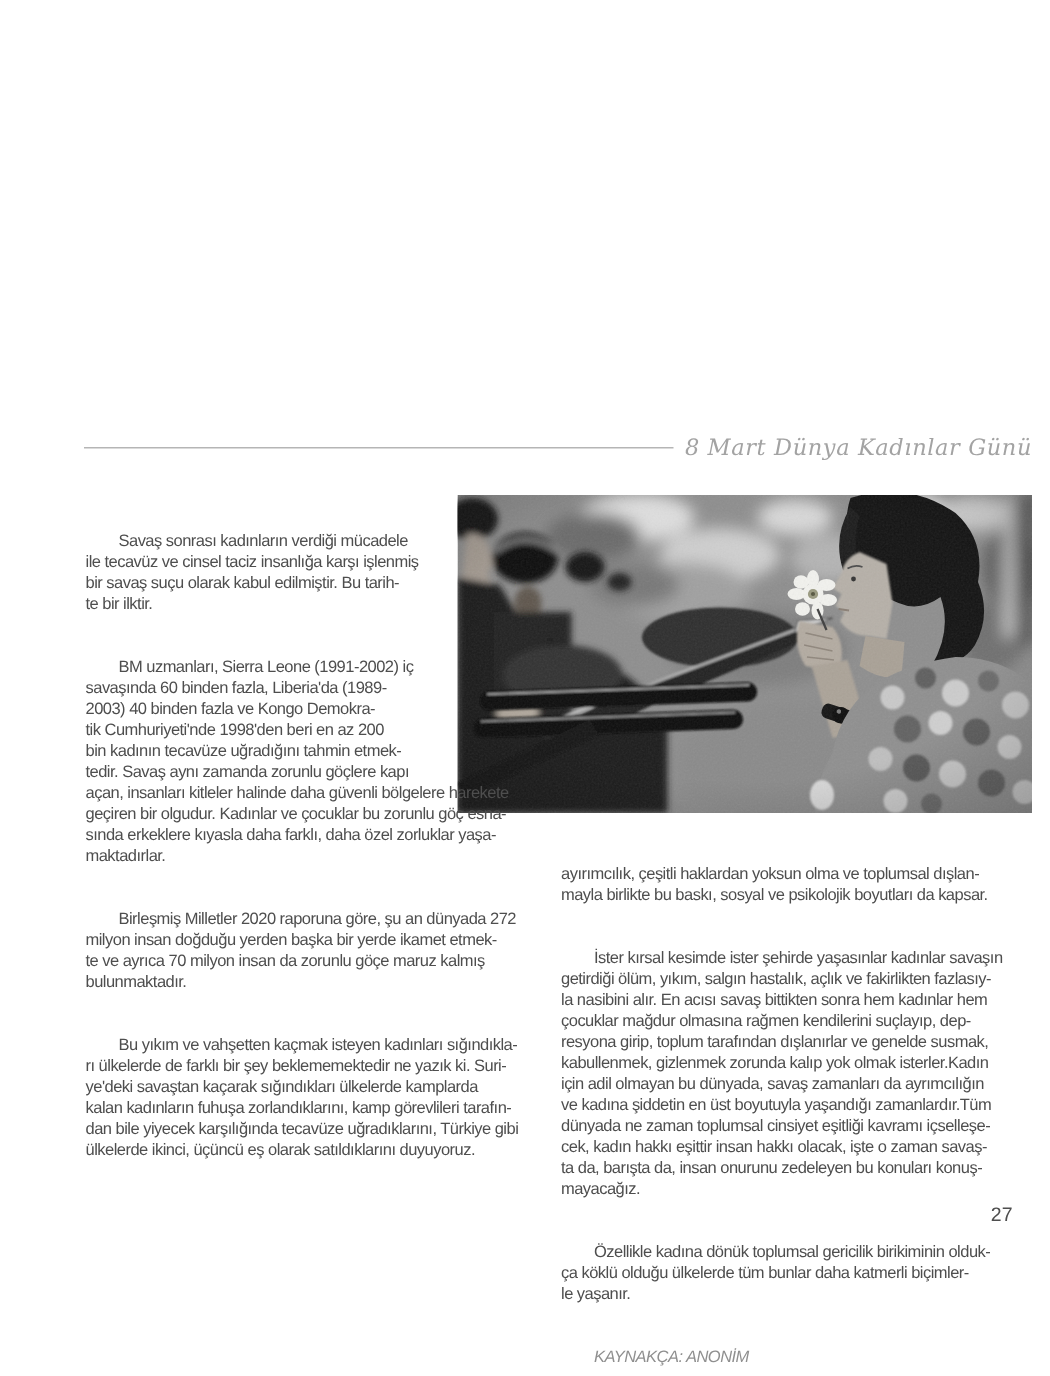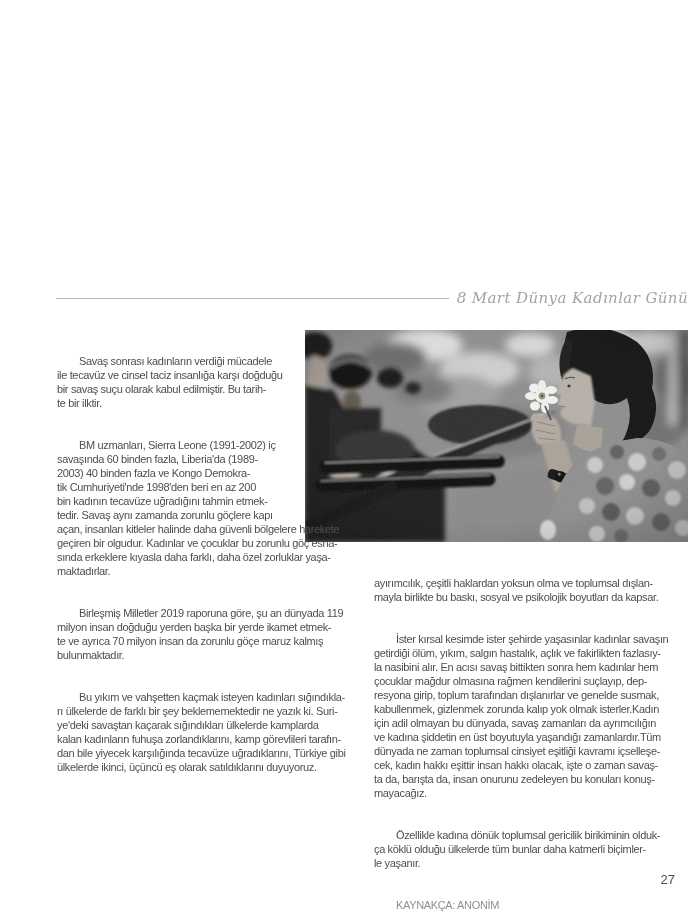--- a/index.html
+++ b/index.html
@@ -22,23 +22,23 @@
   }
   .photo svg { display:block; }
   .col {
     position:absolute; font-size:11px; line-height:14px;
     letter-spacing:-0.35px; color:#4e4e4e; white-space:pre;
   }
   .col-left  { left:57px;  top:326px; width:315px; }
   .col-right { left:374px; top:548px; width:306px; }
   .col p { margin:0; text-indent:22px; }
   .col p.noindent { text-indent:0; }
-  .col p.source { color:#8f8f8f; }
+  .col p.source { color:#8f8f8f;font-style:italic; }
   .page-number {
-    position:absolute; right:25px; top:872px;
+    position:absolute; right:25px; top:802px;
     font-size:13px; color:#4e4e4e;
   }
 </style>
 </head>
 <body>
 
 <div class="page">
 
   <div class="header">
     <div class="header-rule"></div>
@@ -175,34 +175,34 @@
         </g>
 
         <rect width="383" height="212" fill="url(#vig)"></rect>
         <rect width="383" height="212" filter="url(#grainF)" opacity="0.10"></rect>
       </g>
     </svg>
   </div>
 
   <div class="col col-left">
     <p>Savaş sonrası kadınların verdiği mücadele
-ile tecavüz ve cinsel taciz insanlığa karşı doğduğu
+ile tecavüz ve cinsel taciz insanlığa karşı işlenmiş
 bir savaş suçu olarak kabul edilmiştir. Bu tarih-
 te bir ilktir.</p>
     <p>BM uzmanları, Sierra Leone (1991-2002) iç
 savaşında 60 binden fazla, Liberia'da (1989-
 2003) 40 binden fazla ve Kongo Demokra-
 tik Cumhuriyeti'nde 1998'den beri en az 200
 bin kadının tecavüze uğradığını tahmin etmek-
 tedir. Savaş aynı zamanda zorunlu göçlere kapı
 açan, insanları kitleler halinde daha güvenli bölgelere harekete
 geçiren bir olgudur. Kadınlar ve çocuklar bu zorunlu göç esna-
 sında erkeklere kıyasla daha farklı, daha özel zorluklar yaşa-
 maktadırlar.</p>
-    <p>Birleşmiş Milletler 2019 raporuna göre, şu an dünyada 119
+    <p>Birleşmiş Milletler 2020 raporuna göre, şu an dünyada 272
 milyon insan doğduğu yerden başka bir yerde ikamet etmek-
 te ve ayrıca 70 milyon insan da zorunlu göçe maruz kalmış
 bulunmaktadır.</p>
     <p>Bu yıkım ve vahşetten kaçmak isteyen kadınları sığındıkla-
 rı ülkelerde de farklı bir şey beklememektedir ne yazık ki. Suri-
 ye'deki savaştan kaçarak sığındıkları ülkelerde kamplarda
 kalan kadınların fuhuşa zorlandıklarını, kamp görevlileri tarafın-
 dan bile yiyecek karşılığında tecavüze uğradıklarını, Türkiye gibi
 ülkelerde ikinci, üçüncü eş olarak satıldıklarını duyuyoruz.</p>
     

